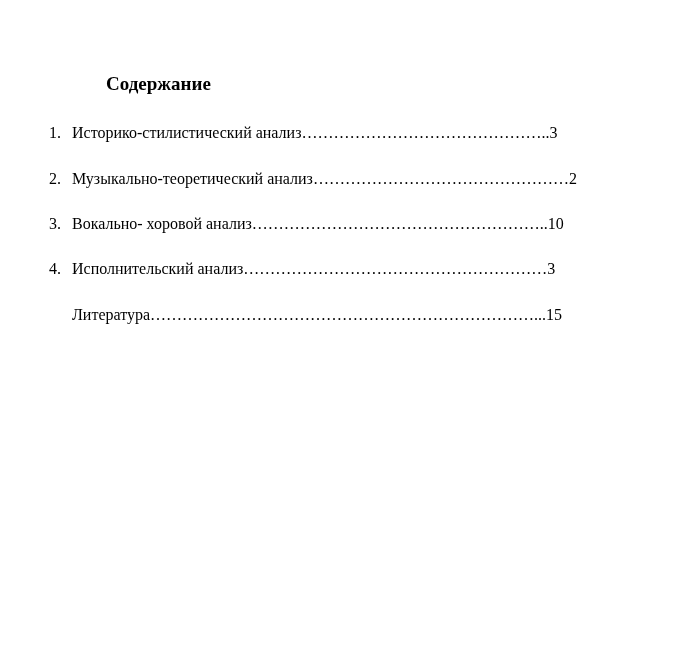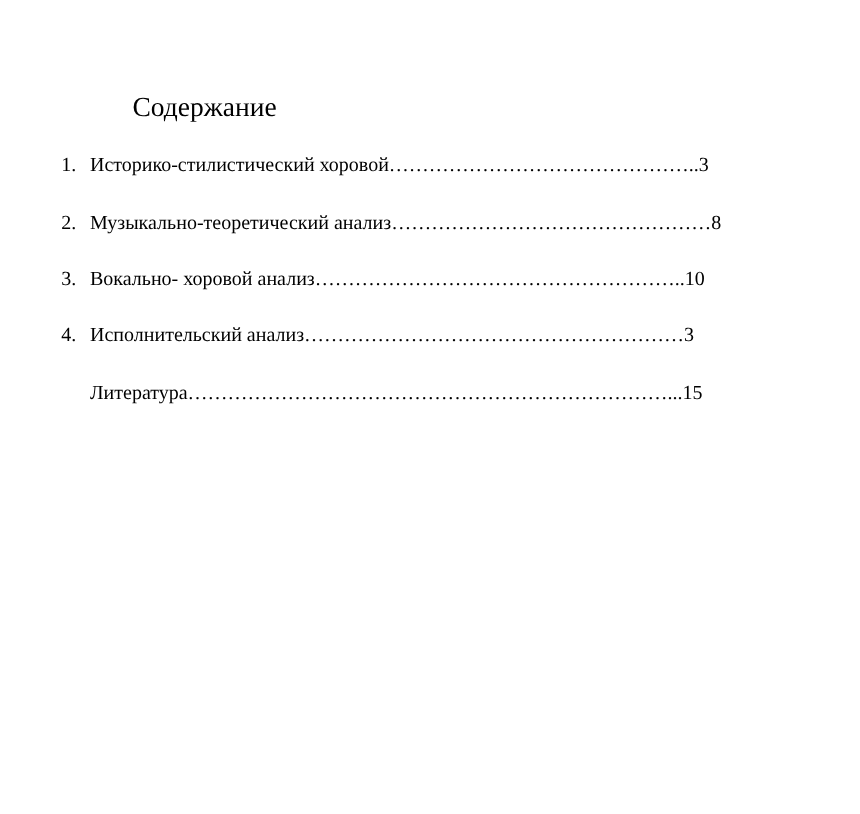--- a/index.html
+++ b/index.html
@@ -1,35 +1,35 @@
 <!DOCTYPE html>
 <html><head>
   <meta charset="utf-8">
   <style>
     html, body { margin: 0; padding: 0; background: #ffffff; }
     body { width: 688px; height: 651px; position: relative; overflow: hidden;
       font-family: "Liberation Serif", serif; color: #000; }
-    .title { position: absolute; left: 106px; top: 73px; font-size: 22px; font-weight: normal; }
+    .title { position: absolute; left: 106px; top: 73px; font-size: 19px; font-weight: bold; }
     .entry { position: absolute; left: 49px; height: 22px; font-size: 16px; white-space: nowrap; line-height: 22px; }
     .num { position: absolute; left: 0; }
     .text { position: absolute; left: 23px; }
   </style>
 </head>
 <body>
 
 <div>
   <div class="title">Содержание</div>
 
   <div class="entry" style="top:122px;">
     <span class="num">1.</span>
-    <span class="text">Историко-стилистический хоровой………………………………………..3</span>
+    <span class="text">Историко-стилистический анализ………………………………………..3</span>
   </div>
   <div class="entry" style="top:168px;">
     <span class="num">2.</span>
-    <span class="text">Музыкально-теоретический анализ…………………………………………8</span>
+    <span class="text">Музыкально-теоретический анализ…………………………………………2</span>
   </div>
   <div class="entry" style="top:213px;">
     <span class="num">3.</span>
     <span class="text">Вокально- хоровой анализ………………………………………………..10</span>
   </div>
   <div class="entry" style="top:258px;">
     <span class="num">4.</span>
     <span class="text">Исполнительский анализ…………………………………………………3</span>
   </div>
   <div class="entry" style="top:304px;">

